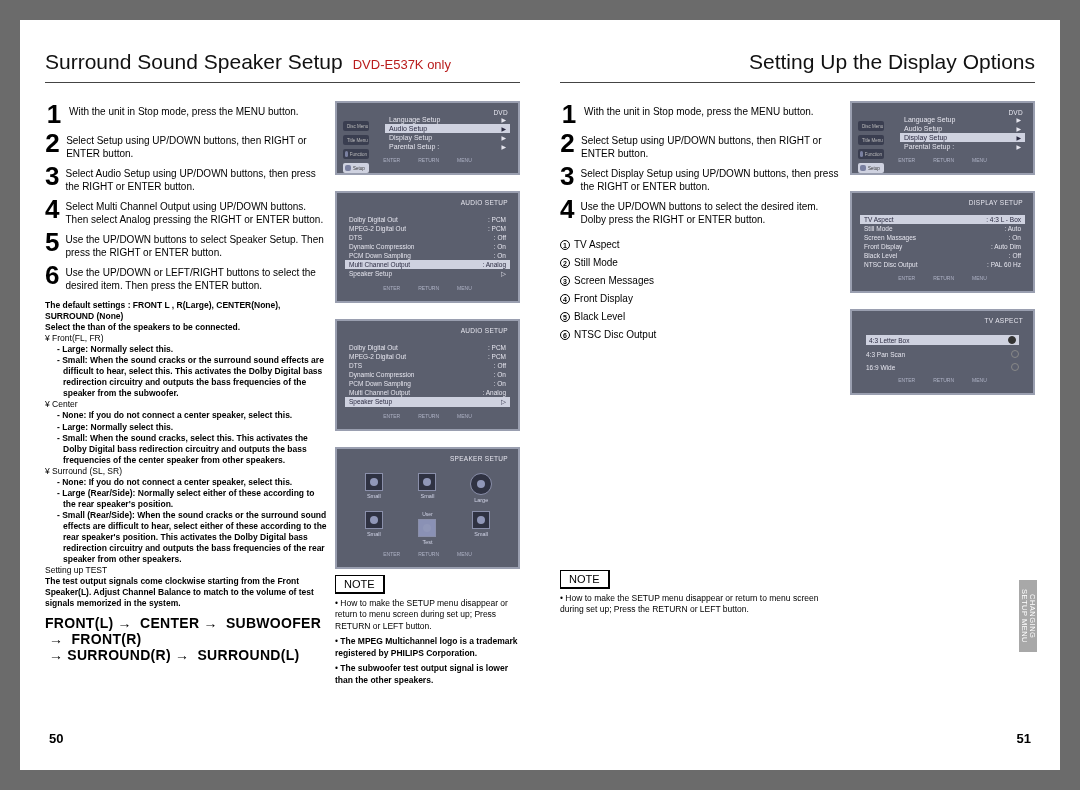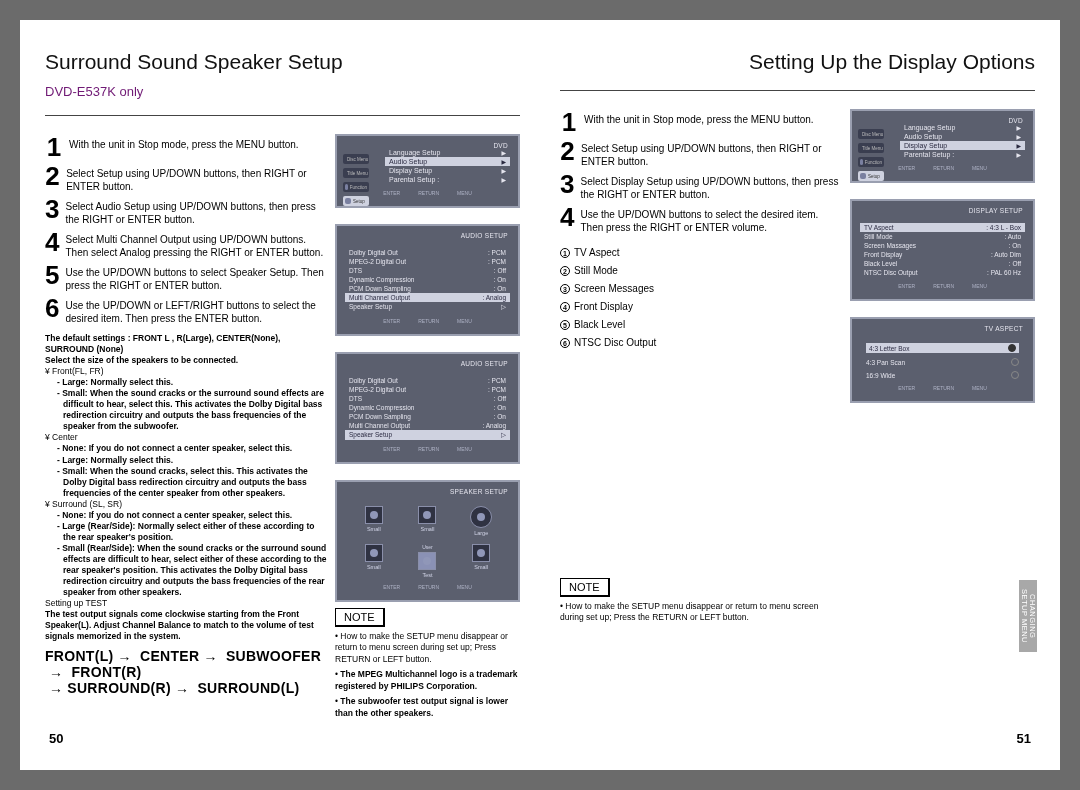--- a/index.html
+++ b/index.html
@@ -18,28 +18,27 @@
     width: 1040px; height: 750px;
     padding: 30px 25px 20px 25px;
     display: flex;
     gap: 40px;
   }
   .col { flex: 1; position: relative; }
   .title-row {
     display: flex;
     align-items: baseline;
     border-bottom: 1px solid #444;
-    padding-bottom: 16px;
+    padding-bottom: 8px;
     margin-bottom: 18px;
     gap: 10px;
-    flex-direction: column;
   }
   .title { font-size: 21px; font-weight: 400; color: #111; }
   .title.right { margin-left: auto; text-align: center; }
-  .subtitle { font-size: 13px; color: #701a75; }
+  .subtitle { font-size: 13px; color: #b91c1c; }
   .steps { font-size: 10px; line-height: 1.3; }
   .step { display: flex; gap: 6px; margin-bottom: 3px; }
   .step .num { font-size: 26px; font-weight: 700; width: 18px; text-align: center; line-height: 1; }
   .step .txt { padding-top: 4px; }
   .step .txt b { font-weight: 400; }
   .fine { font-size: 8.5px; line-height: 1.3; margin-top: 8px; }
   .fine b, .fine strong { font-weight: 700; }
   .fine .hdr { margin-top: 0; }
   .fine ul { list-style: none; padding-left: 12px; }
   .fine ul li { text-indent: -6px; padding-left: 6px; }
@@ -163,21 +162,21 @@
               <div class="txt"><b><span>Use the UP/DOWN buttons to select </span></b><span>Speaker Setup</span><b><span>. Then press the RIGHT or ENTER button.</span></b></div>
             </div>
           <div class="step">
               <div class="num">6</div>
               <div class="txt"><b><span>Use the UP/DOWN or LEFT/RIGHT buttons to select the desired item. Then press the ENTER button.</span></b></div>
             </div>
         </div>
 
         <div class="fine">
           <div><b>The default settings : FRONT L , R(Large), CENTER(None), SURROUND (None)</b></div>
-          <div><b>Select the size of the speakers to be connected.</b></div>
+          <div><b>Select the than of the speakers to be connected.</b></div>
           <div class="hdr">¥ Front(FL, FR)</div>
           <ul>
             <li><b>- Large: Normally select this.</b></li>
             <li><b>- Small: When the sound cracks or the surround sound effects are difficult to hear, select this. This activates the Dolby Digital bass redirection circuitry and outputs the bass frequencies of the speaker from the subwoofer.</b></li>
           </ul>
           <div class="hdr">¥ Center</div>
           <ul>
             <li><b>- None: If you do not connect a center speaker, select this.</b></li>
             <li><b>- Large: Normally select this.</b></li>
             <li><b>- Small: When the sound cracks, select this. This activates the Dolby Digital bass redirection circuitry and outputs the bass frequencies of the center speaker from other speakers.</b></li>
@@ -404,21 +403,21 @@
           <div class="step">
               <div class="num">2</div>
               <div class="txt"><b><span>Select </span></b><span>Setup</span><b><span> using UP/DOWN buttons, then RIGHT or ENTER button.</span></b></div>
             </div>
           <div class="step">
               <div class="num">3</div>
               <div class="txt"><b><span>Select </span></b><span>Display Setup</span><b><span> using UP/DOWN buttons, then press the RIGHT or ENTER button.</span></b></div>
             </div>
           <div class="step">
               <div class="num">4</div>
-              <div class="txt"><b><span>Use the UP/DOWN buttons to select the desired item. Then press the RIGHT or ENTER volume.</span></b></div>
+              <div class="txt"><b><span>Use the UP/DOWN buttons to select the desired item. Dolby press the RIGHT or ENTER button.</span></b></div>
             </div>
         </div>
 
         <div class="disp-list">
           <div><span class="circnum">1</span><span>TV Aspect</span></div>
           <div><span class="circnum">2</span><span>Still Mode</span></div>
           <div><span class="circnum">3</span><span>Screen Messages</span></div>
           <div><span class="circnum">4</span><span>Front Display</span></div>
           <div><span class="circnum">5</span><span>Black Level</span></div>
           <div><span class="circnum">6</span><span>NTSC Disc Output</span></div>

